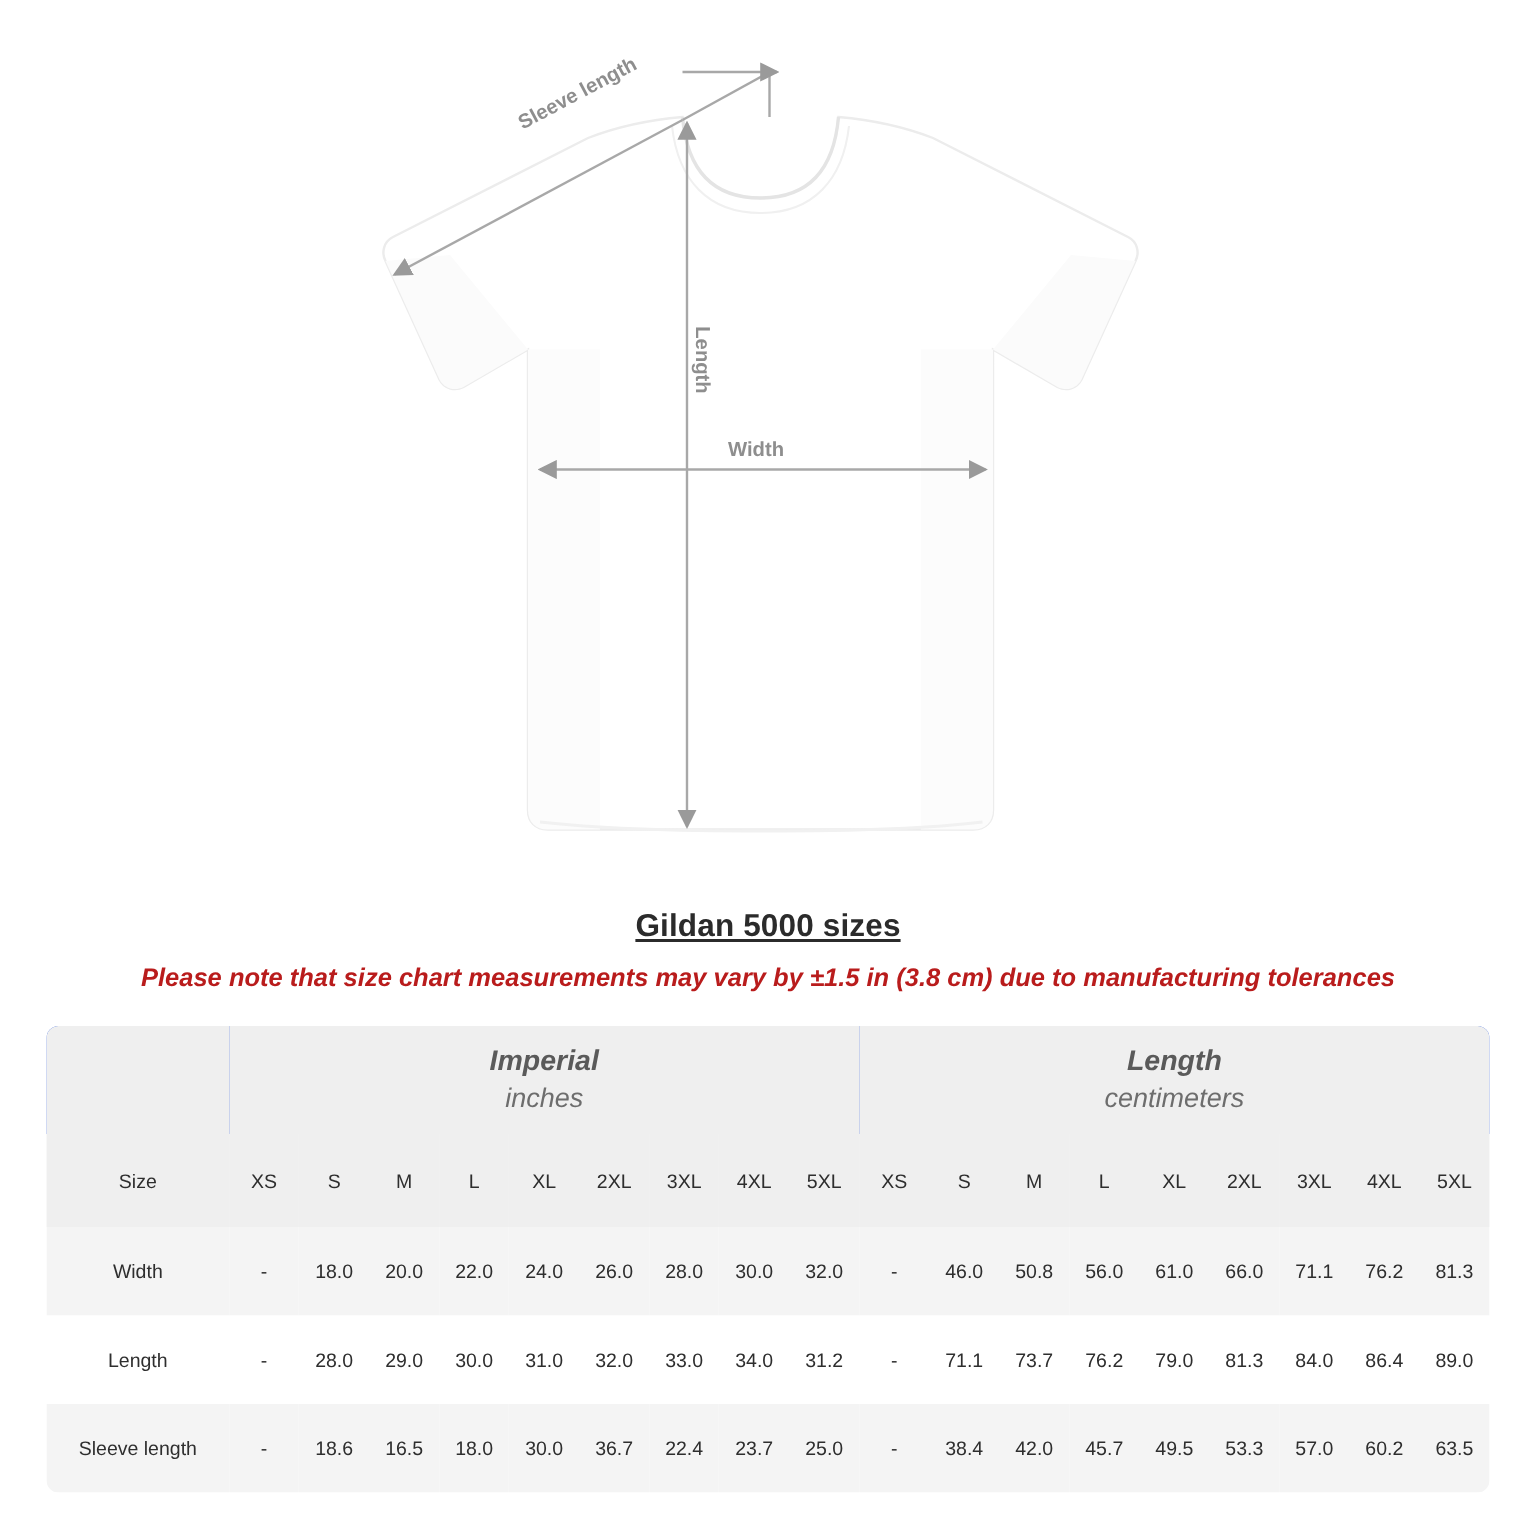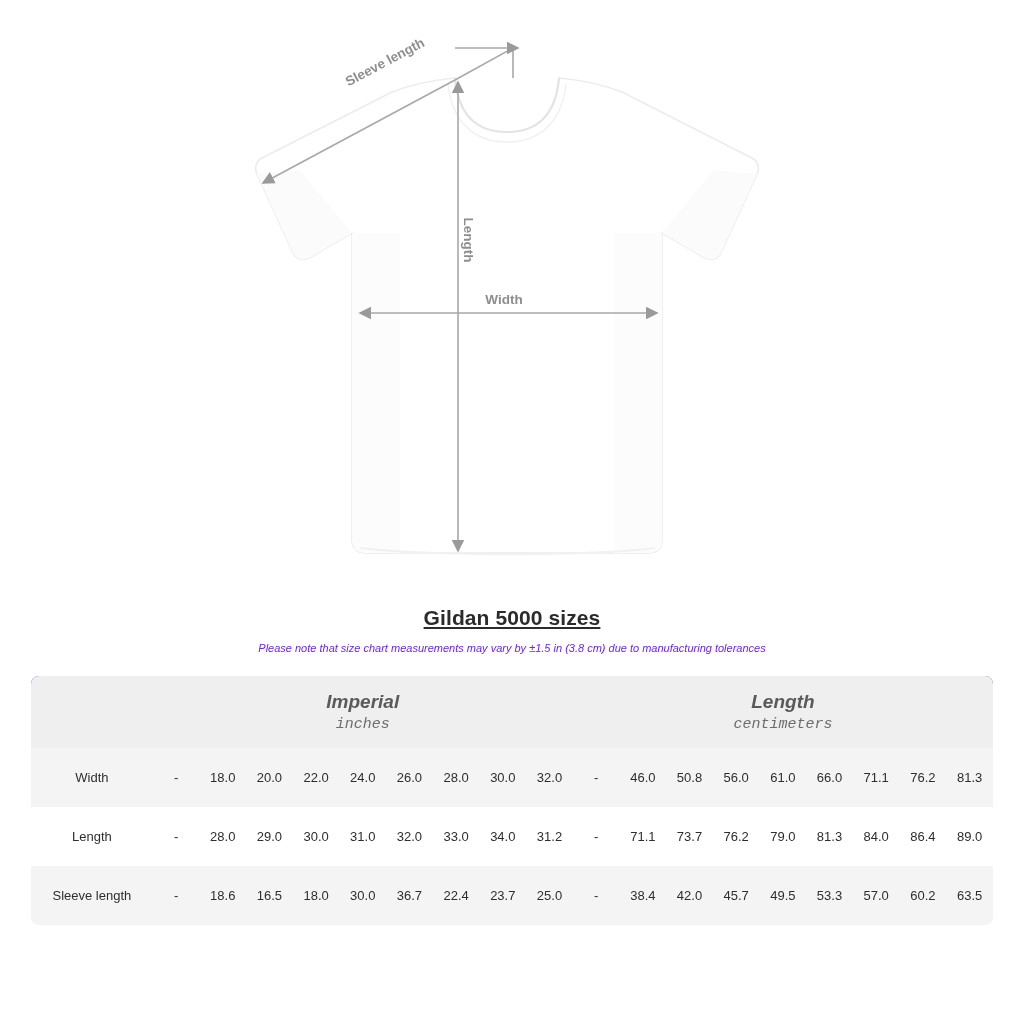--- a/index.html
+++ b/index.html
@@ -38,25 +38,26 @@
     font-size: 21px;
     font-weight: bold;
     color: #2b2b2b;
     margin: 0;
     padding-top: 26px;
     letter-spacing: 0.1px;
     text-decoration: underline;
   }
   .chart-note {
     text-align: center;
-    font-size: 11px;
+    font-size: 17px;
     font-style: italic;
-    color: #6d28d9;
+    color: #b91c1c;
     margin: 0;
     padding-top: 12px;
+    font-weight: bold;
   }
 
   
   .table-wrap {
     margin: 22px auto 0 auto;
     width: 962px;
   }
   table.size-chart {
     border-collapse: collapse;
     width: 100%;
@@ -79,25 +80,24 @@
     background: #1d4ed8;
   }
   .unit-title {
     font-size: 19px;
     font-weight: bold;
     font-style: italic;
     color: #5a5a5a;
     line-height: 1.2;
   }
   .unit-sub {
-    font-size: 15px;
+    font-size: 18px;
     font-style: italic;
     color: #6d6d6d;
     padding-top: 3px;
-    font-family: Liberation Mono, monospace;
   }
   .row-head {
     background: #efefef;
     height: 62px !important;
   }
   .row-head td, .row-head th {
     background: #efefef;
     font-weight: bold;
     font-size: 13.5px;
     color: #2e2e2e;
@@ -214,20 +214,41 @@
           <td class="corner" colspan="9">
             <div class="unit-title">Imperial</div>
             <div class="unit-sub">inches</div>
           </td>
           <td class="corner" colspan="9">
             <div class="unit-title">Length</div>
             <div class="unit-sub">centimeters</div>
           </td>
         </tr>
 
+        <tr class="row-head">
+          <td>Size</td>
+          <td>XS</td>
+          <td>S</td>
+          <td>M</td>
+          <td>L</td>
+          <td>XL</td>
+          <td>2XL</td>
+          <td>3XL</td>
+          <td>4XL</td>
+          <td>5XL</td>
+          <td>XS</td>
+          <td>S</td>
+          <td>M</td>
+          <td>L</td>
+          <td>XL</td>
+          <td>2XL</td>
+          <td>3XL</td>
+          <td>4XL</td>
+          <td>5XL</td>
+        </tr>
 
         <tr class="row-alt">
           <td class="lbl">Width</td>
           <td>-</td>
           <td>18.0</td>
           <td>20.0</td>
           <td>22.0</td>
           <td>24.0</td>
           <td>26.0</td>
           <td>28.0</td>

